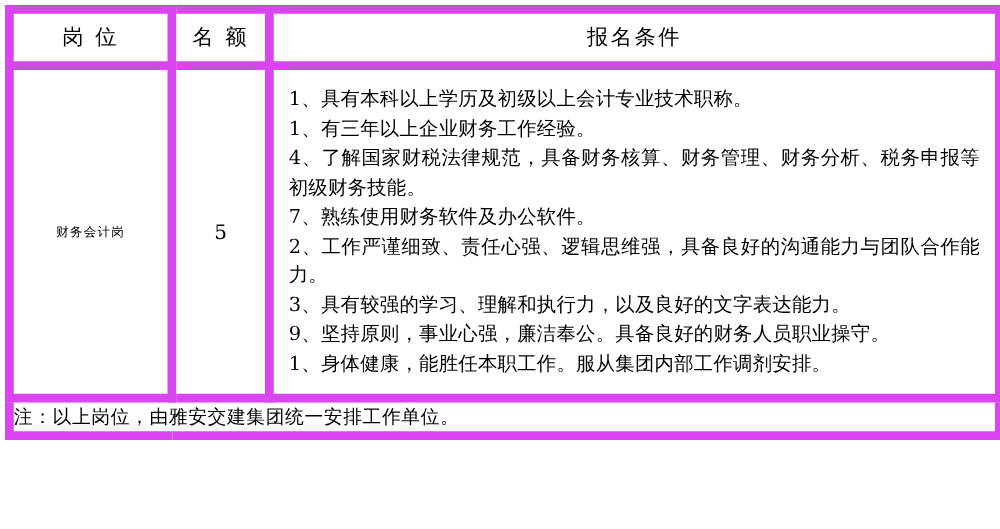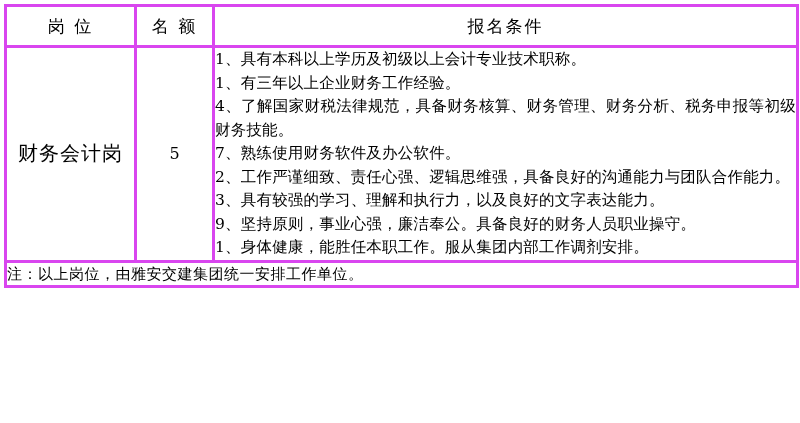--- a/index.html
+++ b/index.html
@@ -22,54 +22,54 @@
     padding: 4px 4px 0 4px;
   }
   table.job-table {
     width: 792px;
     border-collapse: collapse;
     table-layout: fixed;
     margin: 0;
   }
   table.job-table td,
   table.job-table th {
-    border: 3px solid #d946ef;
+    border: 7px solid #d946ef;
     vertical-align: middle;
     font-weight: normal;
     padding: 0;
   }
   .col-post   { width: 130px; }
   .col-quota  { width: 78px; }
   .col-cond   { width: 584px; }
 
   .head-cell {
     text-align: center;
     font-size: 17px;
     letter-spacing: 2px;
     height: 38px;
     line-height: 38px;
     font-family: "DejaVu Serif", "Liberation Serif", serif;
   }
   .post-cell {
     text-align: center;
-    font-size: 20px;
+    font-size: 10px;
     letter-spacing: 1px;
     font-family: "DejaVu Serif", "Liberation Serif", serif;
   }
   .quota-cell {
     text-align: center;
     font-size: 16px;
     font-family: "DejaVu Serif", "Liberation Serif", serif;
   }
   .cond-cell {
     padding: 4px 6px 5px 7px;
     vertical-align: top;
   }
   .cond-list {
-    margin: 0;
+    margin: 12px;
     padding: 0;
     list-style: none;
   }
   .cond-list li {
     font-size: 15.5px;
     line-height: 1.52;
     letter-spacing: 0.2px;
     text-align: justify;
     font-family: "DejaVu Serif", "Liberation Serif", serif;
   }

